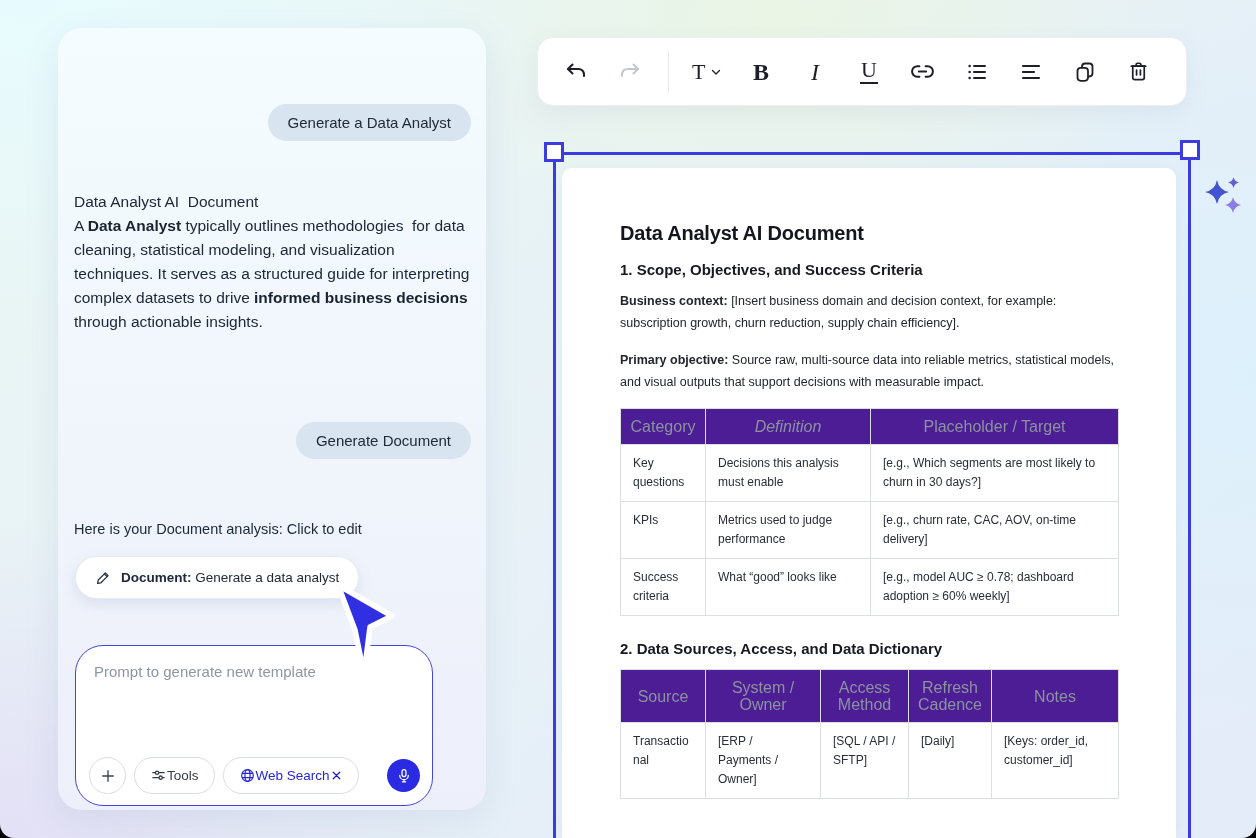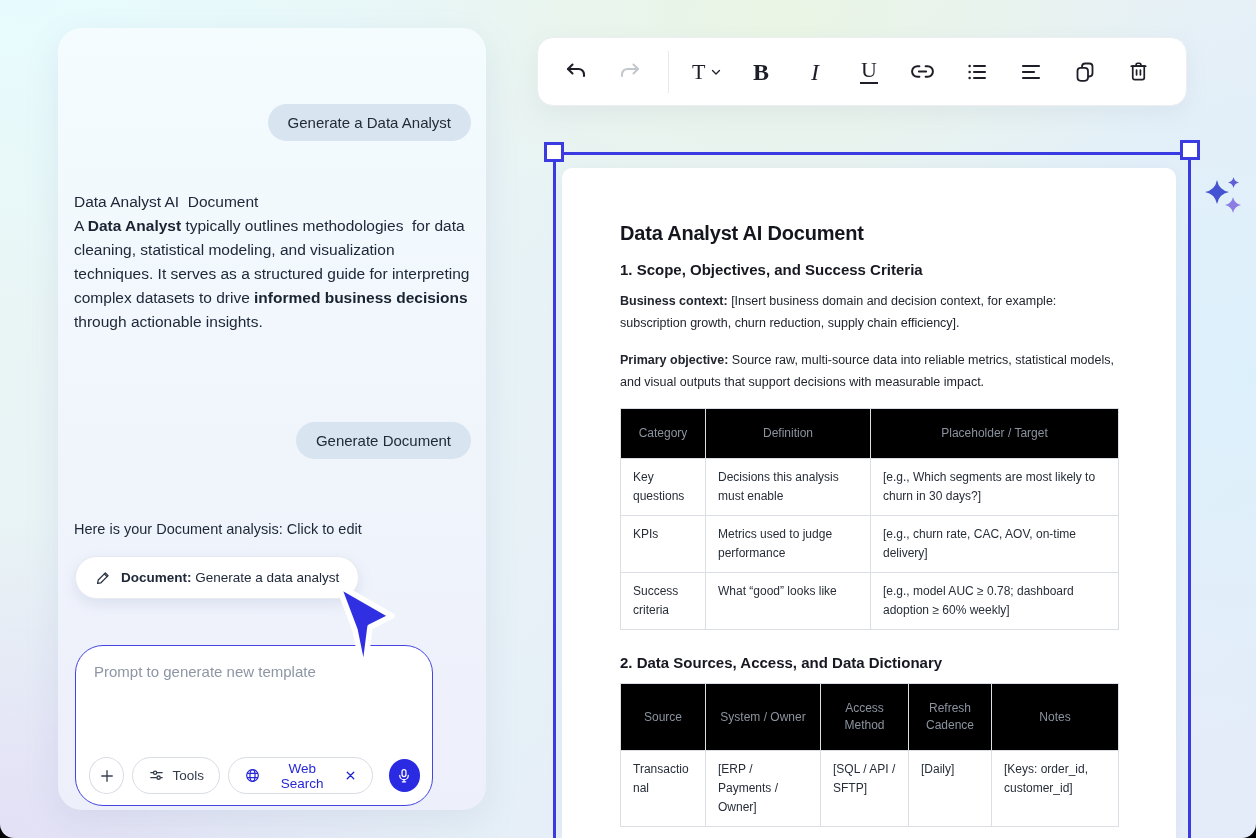--- a/index.html
+++ b/index.html
@@ -57,21 +57,21 @@
     position:absolute; left:13px; right:12px; bottom:11px;
     display:flex; align-items:center; gap:8px;
   }
   .round-btn {
     width:37px; height:37px; border-radius:50%; background:#fff;
     border:1px solid #d8dce4; display:flex; align-items:center; justify-content:center;
     color:#3a4250; cursor:pointer;
   }
   .pill-btn {
     height:37px; border-radius:19px; background:#fff; border:1px solid #d8dce4;
-    display:flex; align-items:center; gap:7px; padding:0 15px;
+    display:flex; align-items:center; padding:0 15px;
     font-size:13.5px; color:#333c49; cursor:pointer;
   }
   .pill-btn.web { color:#2626d8; }
   .spacer { flex:1; }
   .mic-btn {
     width:33px; height:33px; border-radius:50%; background:#2a2ae2; border:none;
     display:flex; align-items:center; justify-content:center; cursor:pointer;
   }
 
   
@@ -114,25 +114,25 @@
     box-shadow:0 2px 14px rgba(110,130,165,.08);
   }
   .doc-title { font-size:20px; font-weight:bold; color:#15151e; letter-spacing:-0.2px; margin-bottom:16px; }
   .doc-h2 { font-size:15px; font-weight:bold; color:#171821; margin:10px 0 12px; }
   .doc-h2.second { margin-top:24px; }
   .doc-p { font-size:12.5px; line-height:22px; color:#20252e; margin-bottom:15px; }
   .doc-p b { font-weight:bold; }
   table { border-collapse:collapse; table-layout:fixed; width:498px; margin:6px 0 8px; }
   th, td { border:1px solid #dbdee3; }
   th {
-    background:#000000; color:#8b939e; font-weight:normal; font-size:12px;
-    text-align:center; padding:16px 6px; line-height:17px;
+    background:#4c1d95; color:#8b939e; font-weight:normal; font-size:16px;
+    text-align:center; padding:9px 6px; line-height:17px;
   }
   td { font-size:12px; color:#272e38; padding:9px 12px; line-height:19px; vertical-align:top; overflow-wrap:break-word; }
-  .t1 .c0 { width:85px; } .t1 .c1 { width:165px; } .t1 .c2 { width:248px; }
+  .t1 .c0 { width:85px; } .t1 .c1 { width:165px;font-style:italic; } .t1 .c2 { width:248px; }
   .t2 .c0 { width:85px; } .t2 .c1 { width:115px; } .t2 .c2 { width:88px; }
   .t2 .c3 { width:83px; } .t2 .c4 { width:127px; }
 
   .sparkles { position:absolute; left:1204px; top:176px; }
   .cursor-arrow { position:absolute; left:326px; top:580px; pointer-events:none; }
 
   svg { display:block; }
 </style>
 </head>
 <body>

